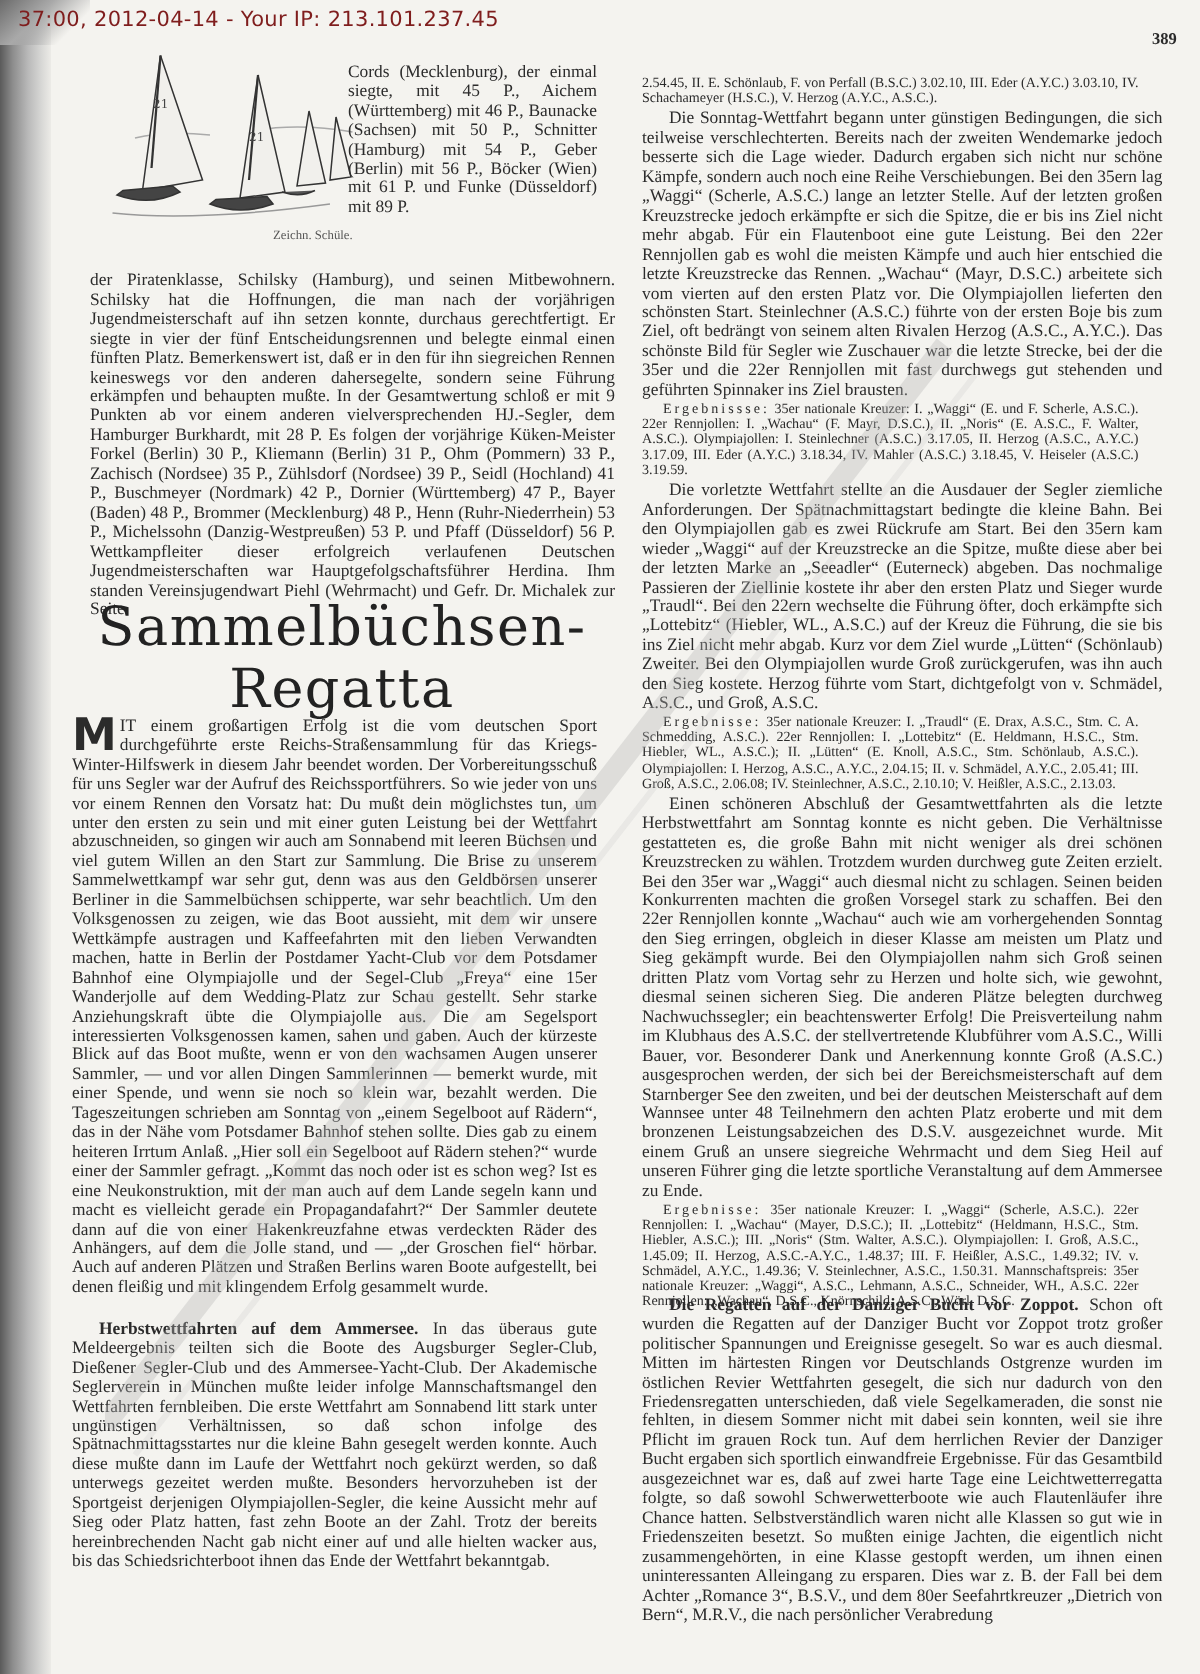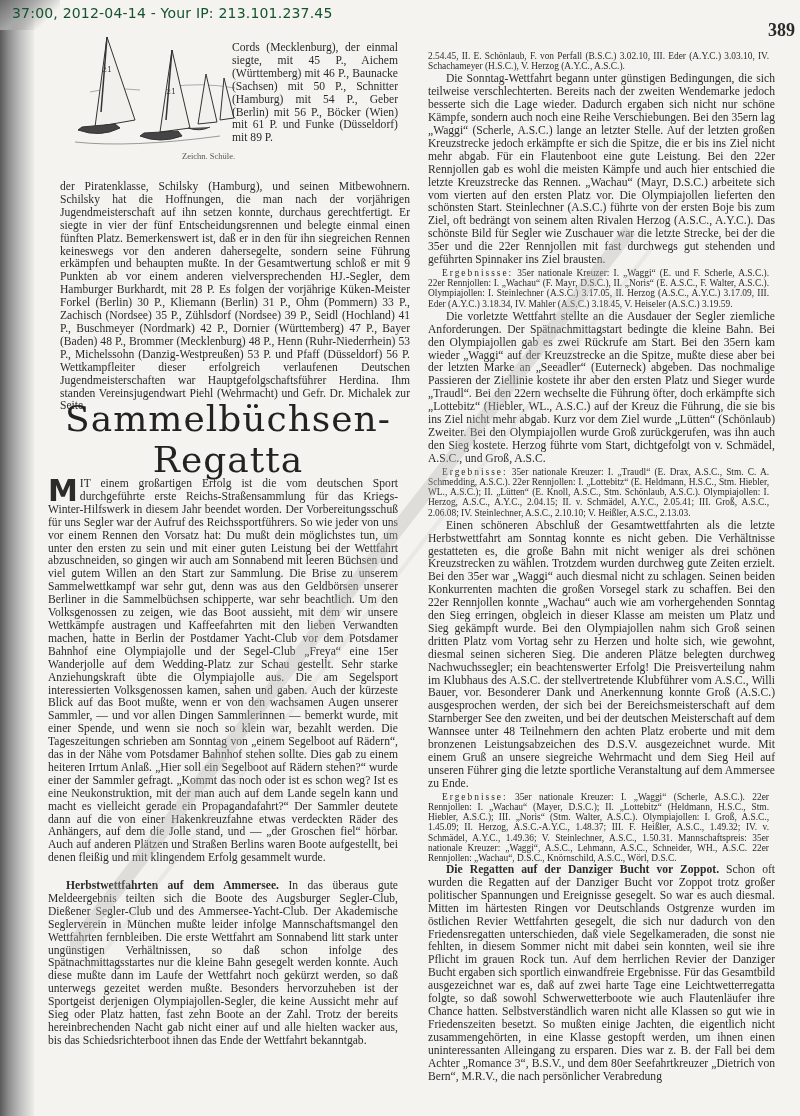--- a/index.html
+++ b/index.html
@@ -3,26 +3,26 @@
 <meta charset="utf-8">
 <style>
   html,body{margin:0;padding:0;}
   body{width:800px;height:1116px;background:#f4f3ef;position:relative;overflow:hidden;
        font-family:"DejaVu Serif","Liberation Serif",serif;color:#2a2a2a;}
   .binding{position:absolute;left:0;top:0;width:34px;height:1116px;
        background:linear-gradient(to right,#5a5a5a 0%,#8d8d8d 25%,#b9b9b9 55%,#d6d6d4 80%,#ecebe7 100%);}
   .binding-top{position:absolute;left:0;top:0;width:60px;height:30px;
        background:linear-gradient(135deg,#6b6b6b 0%,#a9a9a9 40%,rgba(240,240,236,0) 75%);}
   .stamp{position:absolute;left:12px;top:5px;font-family:"DejaVu Sans","Liberation Sans",sans-serif;
-       font-size:14px;color:#14532d;letter-spacing:0.2px;}
-  .pageno{position:absolute;left:768px;top:20px;font-family:"Liberation Serif",serif;font-weight:bold;font-size:18px;color:#2a2a2a;}
+       font-size:14px;color:#7f1d1d;letter-spacing:0.2px;}
+  .pageno{position:absolute;left:768px;top:20px;font-family:"Liberation Serif",serif;font-weight:bold;font-size:11px;color:#2a2a2a;}
   .col{position:absolute;font-family:"Liberation Serif","DejaVu Serif",serif;font-size:11.6px;line-height:12.9px;text-align:justify;color:#2b2b2b;}
   .col p{margin:0;text-indent:18px;hyphens:auto;}
   .col p.noind{text-indent:0;}
-  .col .res{font-size:9.4px;line-height:10.2px;margin:1px 6px 2px 0;text-indent:14px;}
+  .col .res{font-size:9.4px;line-height:10.2px;margin:1px 16px 2px 0;text-indent:14px;}
   .col .res .sp{letter-spacing:2px;}
   .col .hd{font-weight:bold;}
   #left-top{left:232px;top:42px;width:166px;}
   #left-main{left:60px;top:181px;width:350px;}
   #left-2{left:48px;top:478px;width:350px;}
   #left-3{left:48px;top:880px;width:350px;}
   #right-1{left:428px;top:50px;width:347px;}
   #right-2{left:428px;top:864px;width:347px;}
   .headline{position:absolute;left:58px;top:398px;width:340px;text-align:center;
        font-family:"DejaVu Serif","Liberation Serif",serif;font-size:36px;letter-spacing:1px;color:#222;}

